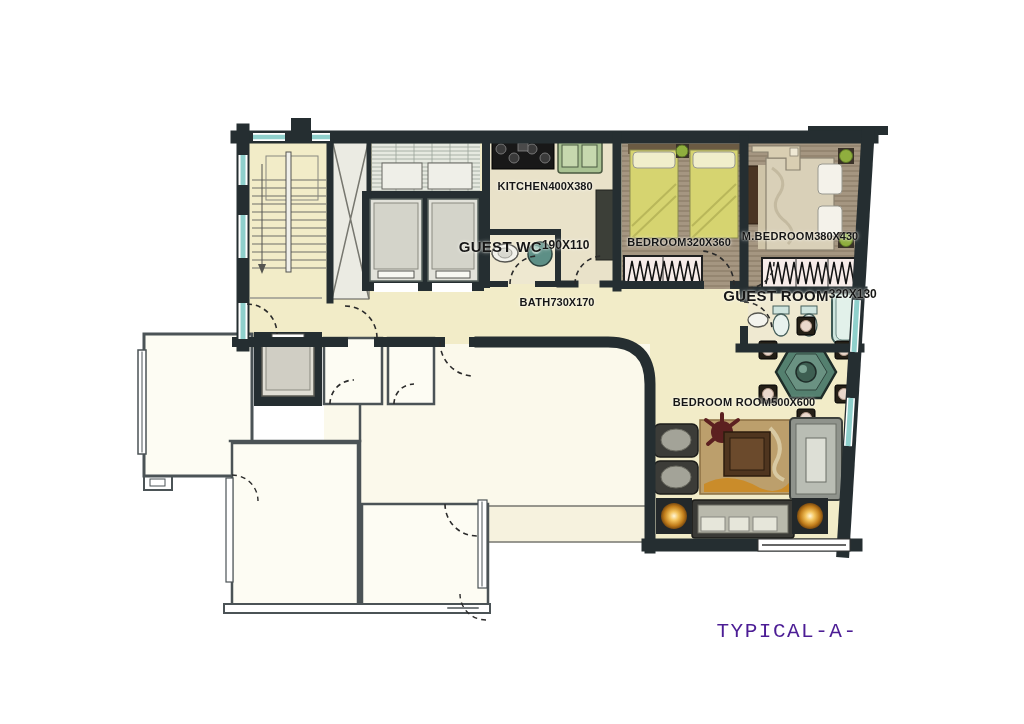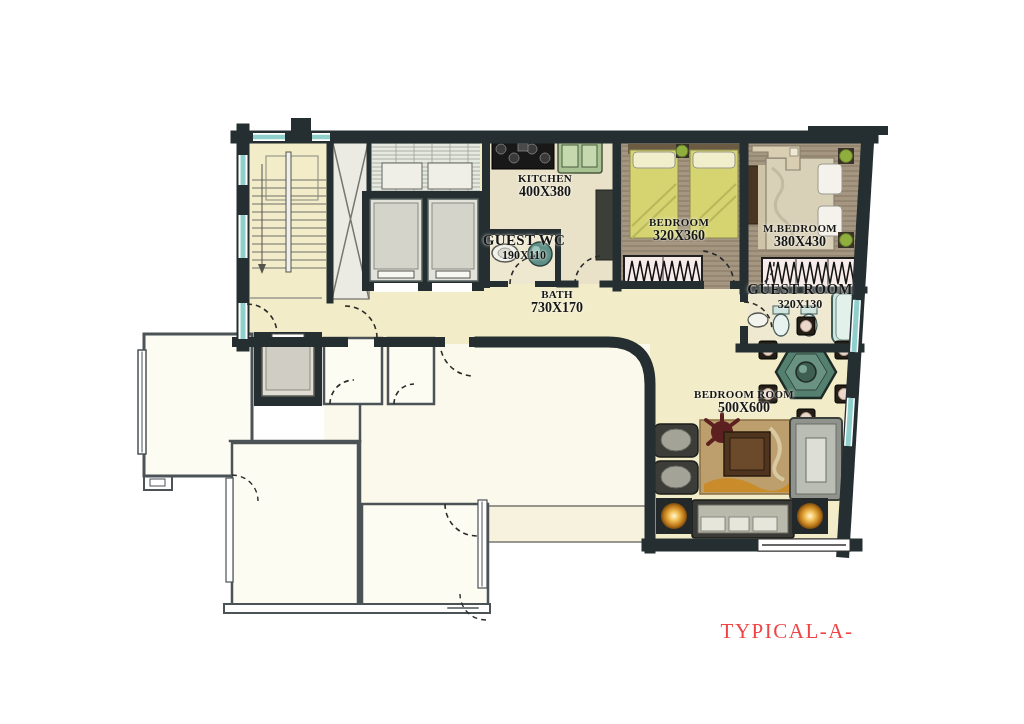--- a/index.html
+++ b/index.html
@@ -1,27 +1,27 @@
 <!DOCTYPE html>
 <html><head>
 <meta charset="utf-8">
 <style>
   html,body{margin:0;padding:0;background:#ffffff;}
   #canvas{position:relative;width:1024px;height:724px;background:#ffffff;overflow:hidden;
           font-family:"Liberation Sans",sans-serif;}
   #plan-svg{position:absolute;left:0;top:0;}
-  .room-label{position:absolute;transform:translate(-50%,-50%);display:flex;flex-direction:column;
-      align-items:center;line-height:1.12;color:#161616;white-space:nowrap;
-      text-shadow:0 0 2px rgba(255,255,248,.9),0 0 4px rgba(255,255,248,.6);font-family:Liberation Serif, serif;}
+  .room-label{position:absolute;transform:translate(-50%,-50%);display:flex;flex-direction:row;
+      align-items:flex-start;line-height:1.12;color:#161616;white-space:nowrap;
+      text-shadow:0 0 2px rgba(255,255,248,.9),0 0 4px rgba(255,255,248,.6);}
   .rname{font-size:11px;font-weight:bold;letter-spacing:.3px;}
-  .rdims{font-size:14px;font-weight:bold;}
+  .rdims{font-size:11px;font-weight:bold;}
   .room-label.small .rname{font-size:15px;}
   .room-label.small .rdims{font-size:12px;}
-  .plan-title{position:absolute;transform:translate(-50%,-50%);font-family:Liberation Serif, serif;
-      font-size:21px;color:#ef4444;letter-spacing:1.5px;}
+  .plan-title{position:absolute;transform:translate(-50%,-50%);font-family:Liberation Mono, monospace;
+      font-size:21px;color:#4c1d95;letter-spacing:1.5px;}
 </style>
 </head>
 <body>
 
 <div id="canvas">
 
 <svg id="plan-svg" width="1024" height="724" viewBox="0 0 1024 724">
   <defs>
     <pattern id="wood" patternUnits="userSpaceOnUse" width="8" height="5">
       <rect width="8" height="5" fill="#a59681"></rect>
@@ -363,21 +363,21 @@
 </svg>
 
   <div class="room-label" style="left:545px;top:186px">
     <span class="rname">KITCHEN</span>
     <span class="rdims">400X380</span>
   </div>
   <div class="room-label small" style="left:524px;top:247px">
     <span class="rname">GUEST WC</span>
     <span class="rdims">190X110</span>
   </div>
-  <div class="room-label" style="left:679px;top:230px">
+  <div class="room-label" style="left:679px;top:242px">
     <span class="rname">BEDROOM</span>
     <span class="rdims">320X360</span>
   </div>
   <div class="room-label" style="left:800px;top:236px">
     <span class="rname">M.BEDROOM</span>
     <span class="rdims">380X430</span>
   </div>
   <div class="room-label" style="left:557px;top:302px">
     <span class="rname">BATH</span>
     <span class="rdims">730X170</span>

